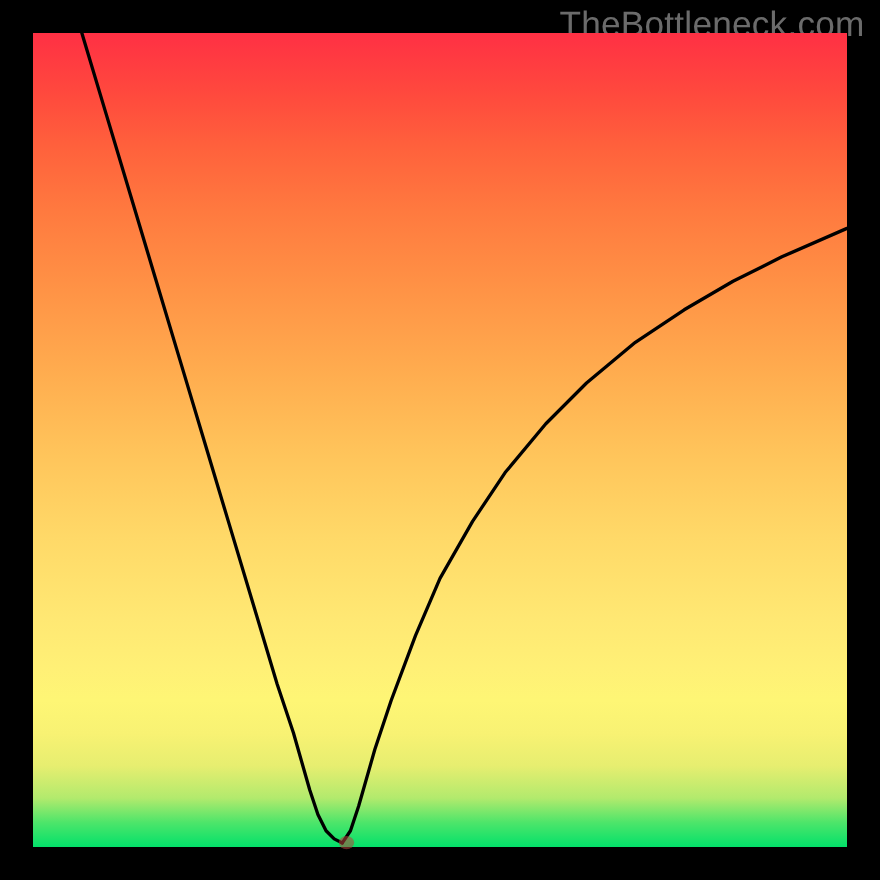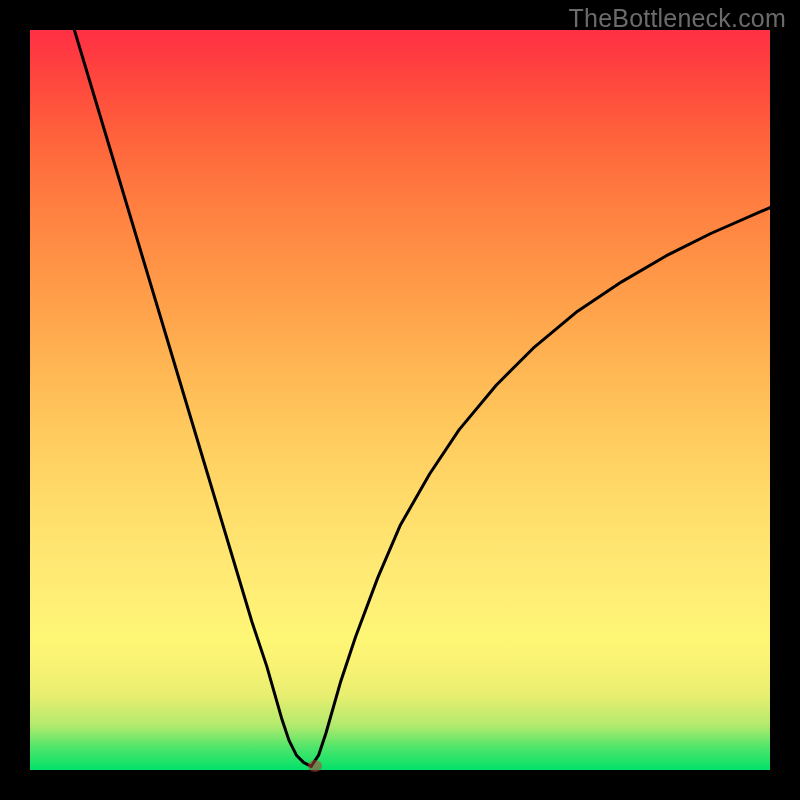--- a/index.html
+++ b/index.html
@@ -15,21 +15,21 @@
     position: relative;
     width: 800px;
     height: 800px;
     background: #000;
   }
   .watermark {
     position: absolute;
     top: 4px;
     right: 14px;
     color: #6b6b6b;
-    font-size: 25px;
+    font-size: 32px;
     font-weight: 400;
     letter-spacing: 0.2px;
     user-select: none;
   }
   .plot {
     position: absolute;
     left: 30px;
     top: 30px;
     width: 740px;
     height: 740px;

